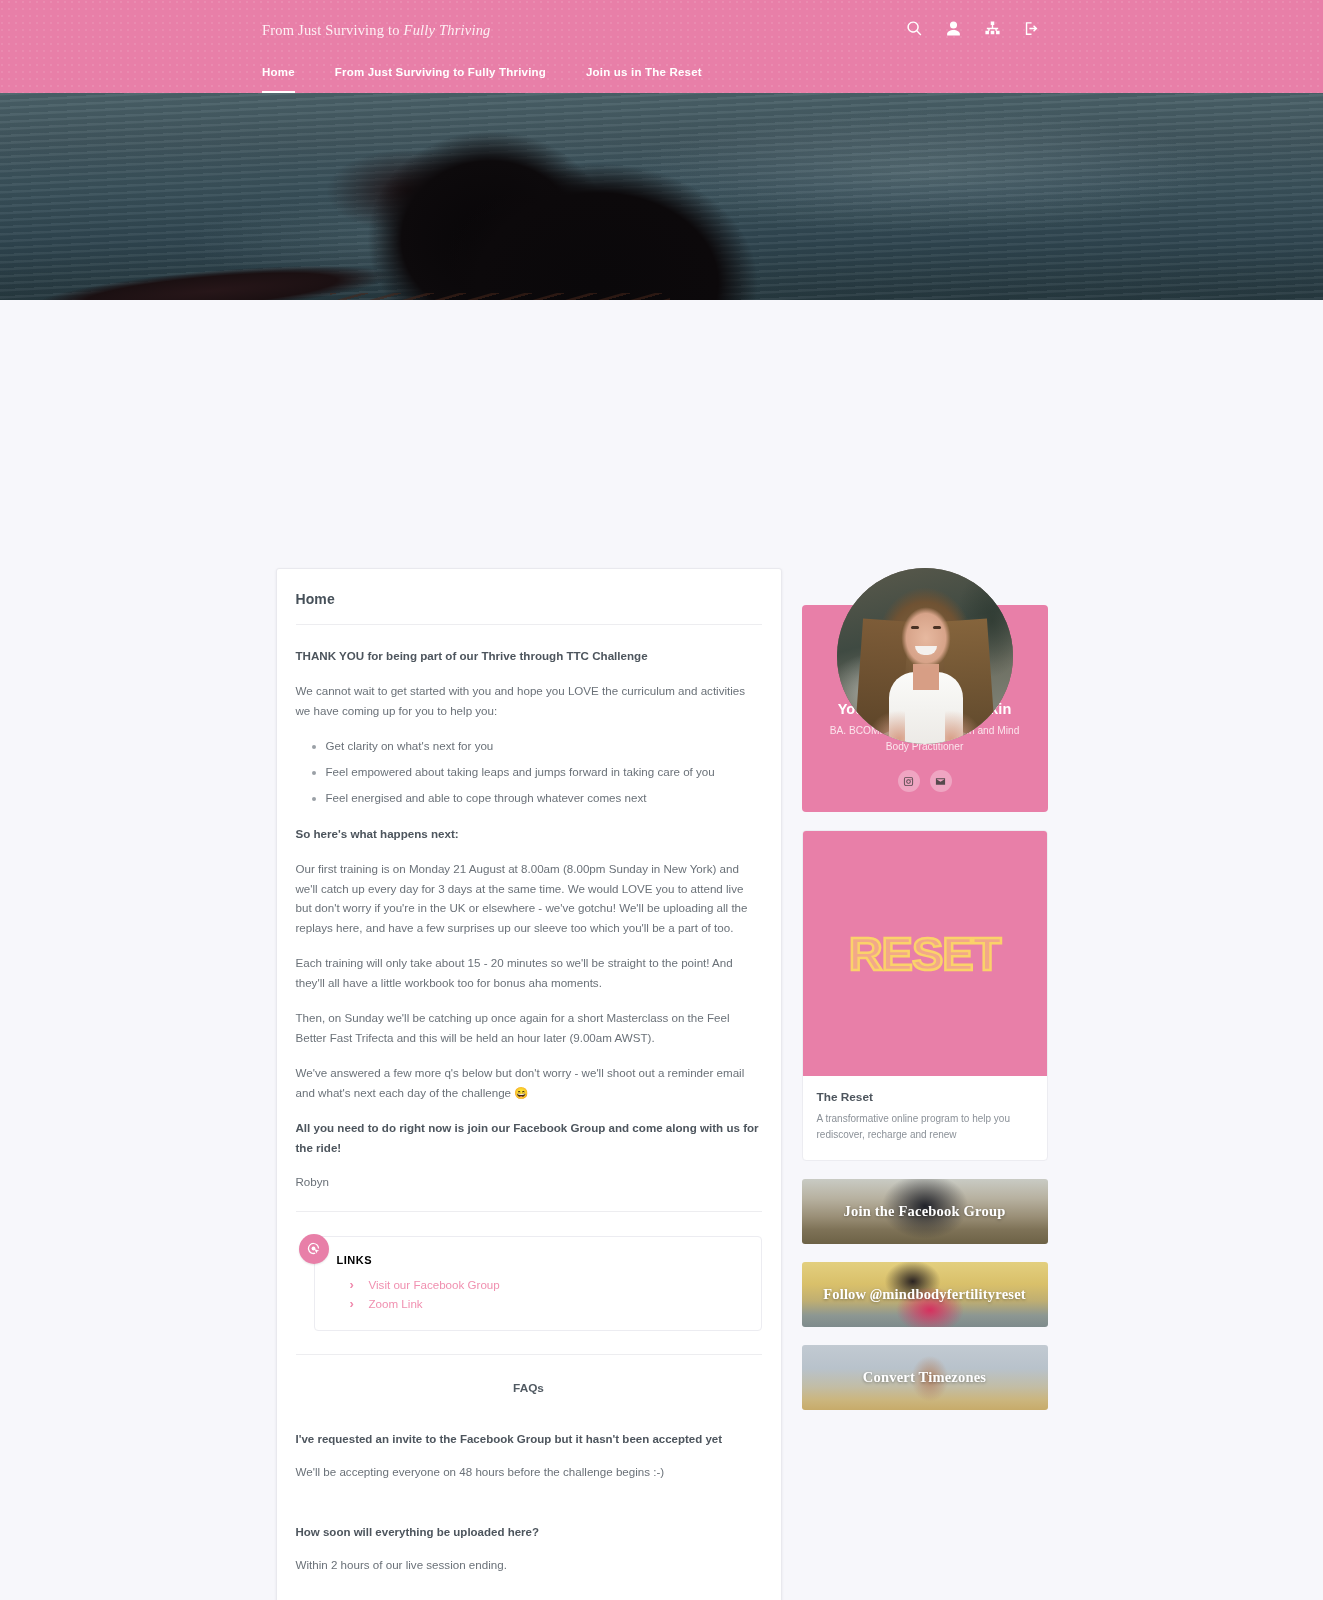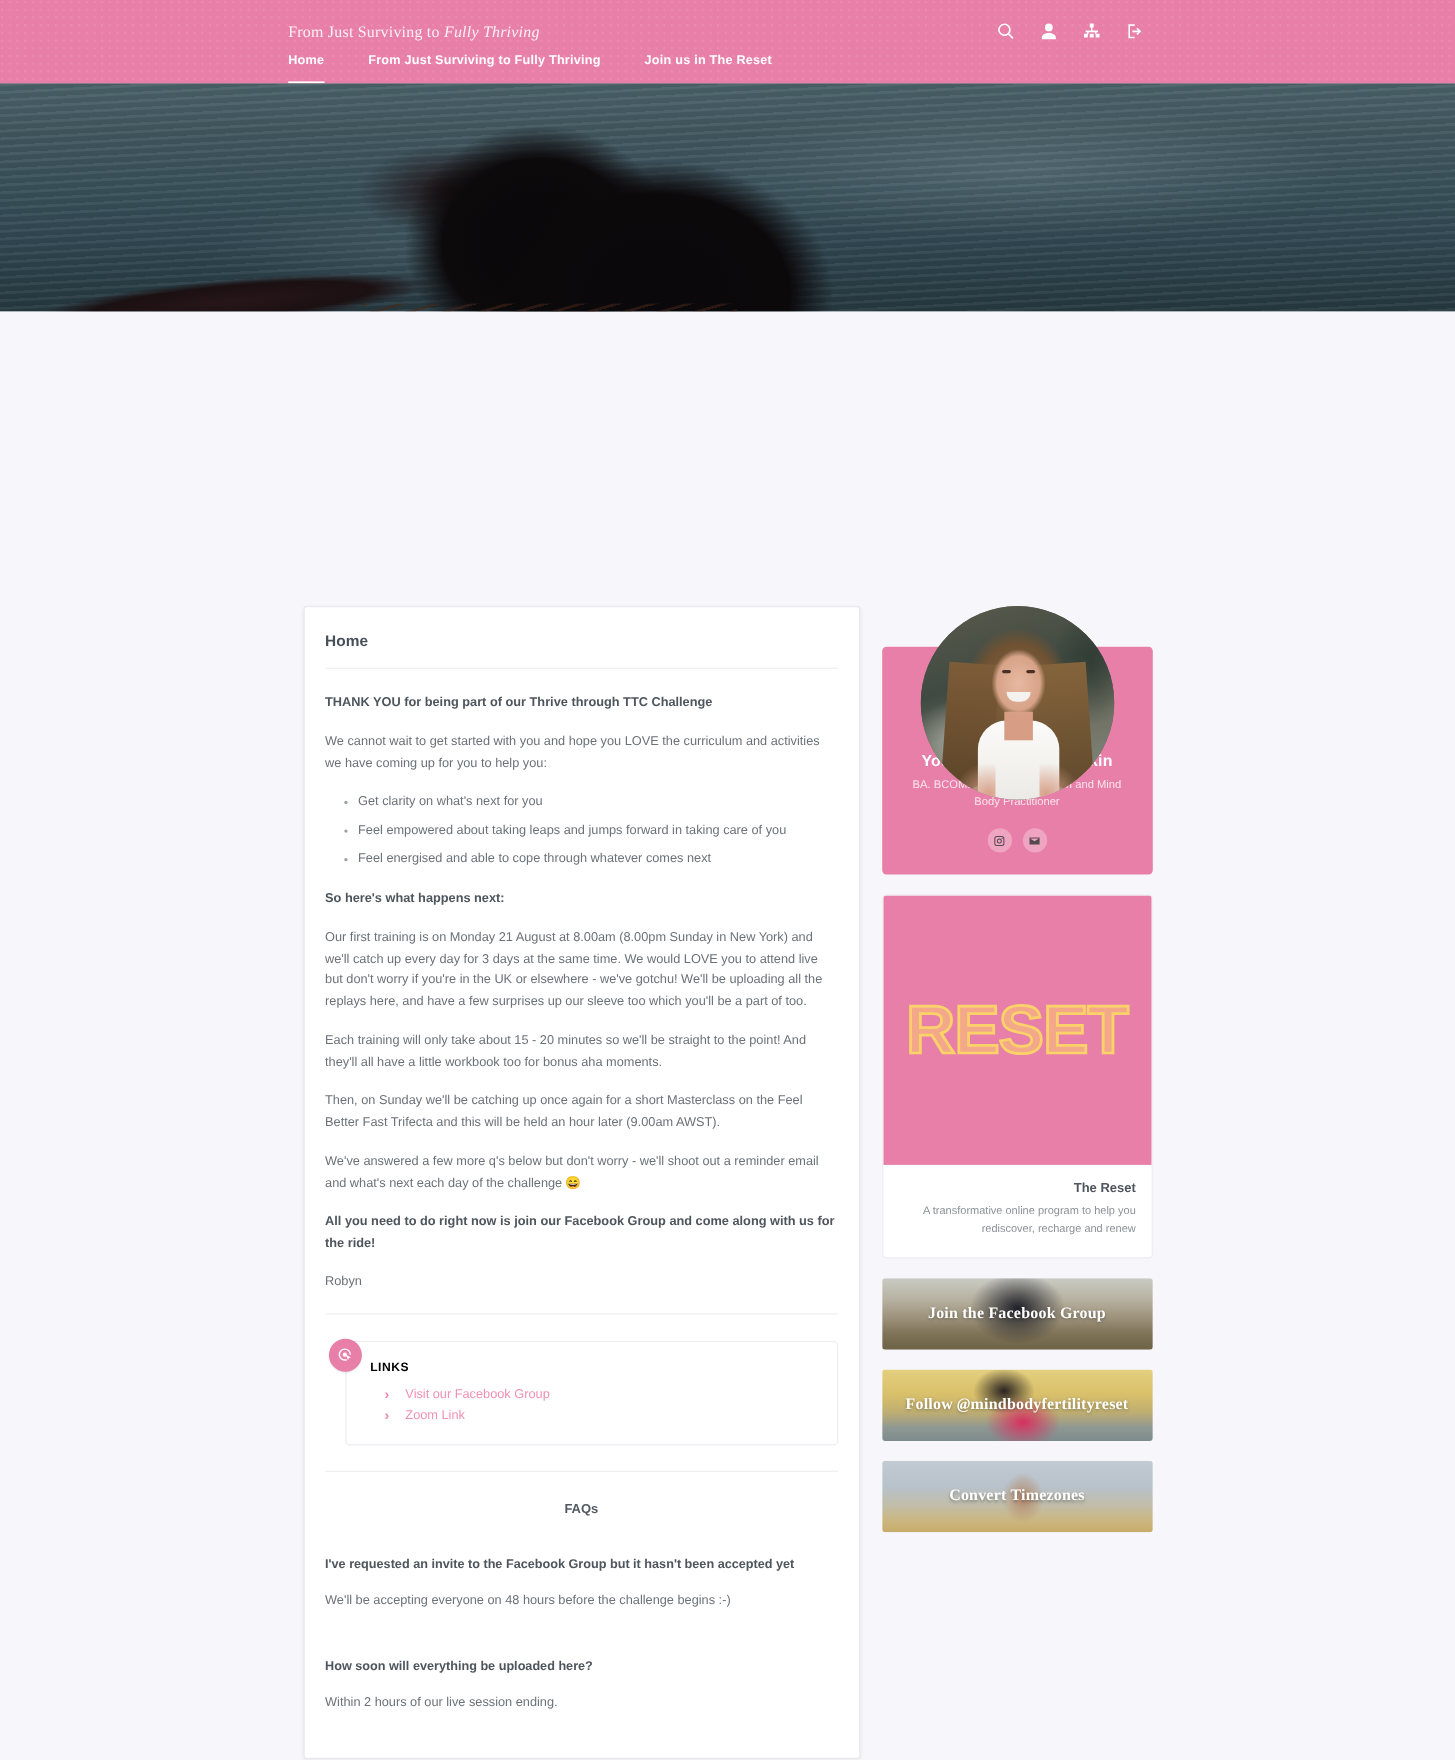--- a/index.html
+++ b/index.html
@@ -7,21 +7,21 @@
     width: 1323px;
     background: #f7f7fb;
     font-family: "Liberation Sans", sans-serif;
     -webkit-font-smoothing: antialiased;
   }
   body { position: relative; min-height: 1600px; }
 
   
   .topbar {
     position: relative;
-    height: 76px;
+    height: 93px;
     background: #e87fa8;
     background-image:
       radial-gradient(circle at 2px 2px, rgba(255,255,255,.09) 1px, transparent 1.2px);
     background-size: 7px 7px;
     overflow: hidden;
     padding-left: 23px;
   }
   .brand {
     position: absolute;
     left: 262px; top: 22px;
@@ -318,27 +318,27 @@
     overflow: hidden;
   }
   .reset-img {
     height: 245px;
     background: #e87fa8;
     display: flex; align-items: center; justify-content: center;
   }
   .reset-word {
     font-family: "Liberation Sans", sans-serif;
     font-weight: 700;
-    font-size: 62px;
+    font-size: 47px;
     letter-spacing: -1px;
     color: transparent;
     -webkit-text-stroke: 2.5px #fbd26a;
     text-shadow: 0 0 1px rgba(251,210,106,.5);
   }
-  .reset-body { padding: 14px 14px 18px 14px; text-align: right; }
+  .reset-body { padding: 14px 14px 18px 14px; text-align: left; }
   .reset-title { font-size: 11.8px; font-weight: 700; color: #4d555d; margin-bottom: 7px; }
   .reset-desc { font-size: 10px; color: #8b9198; line-height: 1.55; }
 
   .banner {
     position: relative;
     height: 65px;
     border-radius: 3px;
     overflow: hidden;
     display: flex; align-items: center; justify-content: center;
     cursor: pointer;

